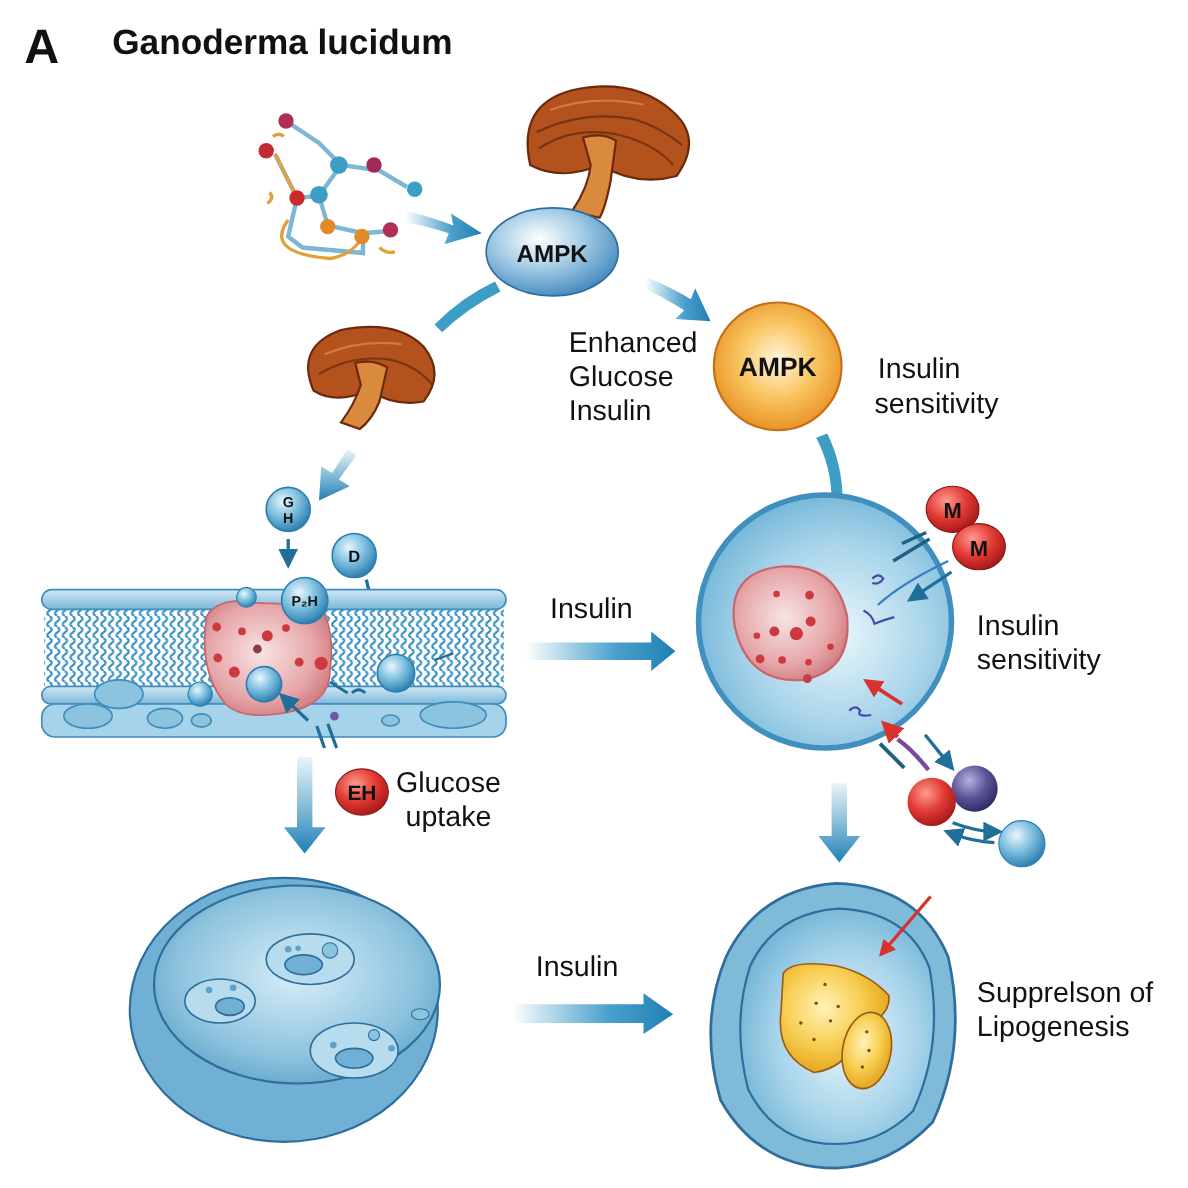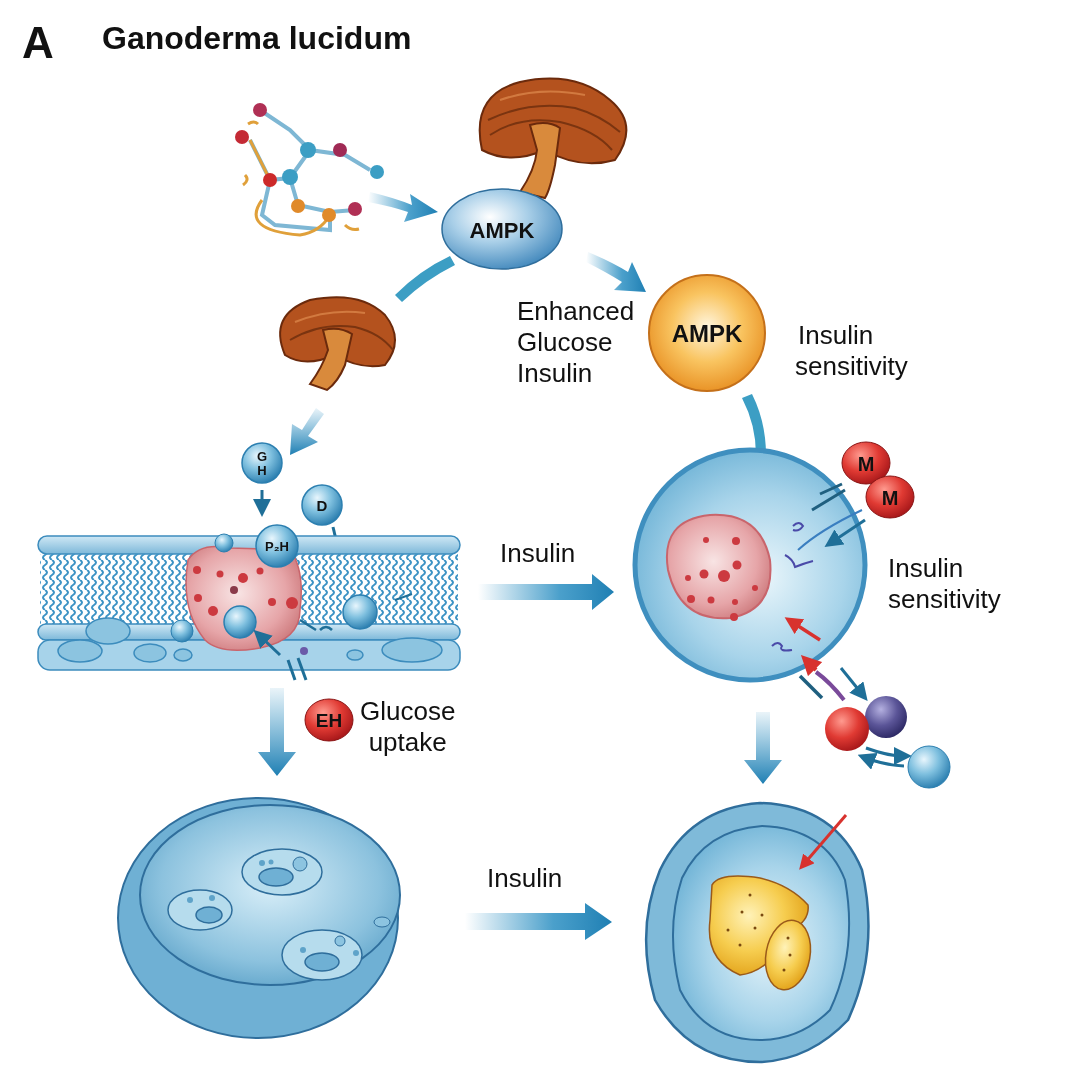--- a/index.html
+++ b/index.html
@@ -290,13 +290,15 @@
 </div>
 
 <div class="lbl" style="left:360px; top:696px; text-align:center;">
   <div>Glucose</div>
   <div>uptake</div>
 </div>
 
 <div class="lbl" style="left:487px; top:863px;">Insulin</div>
 
 <div class="lbl" style="left:888px; top:887px;">
+  <div>Supprelson of</div>
+  <div>Lipogenesis</div>
 </div>
 
 </body></html>

